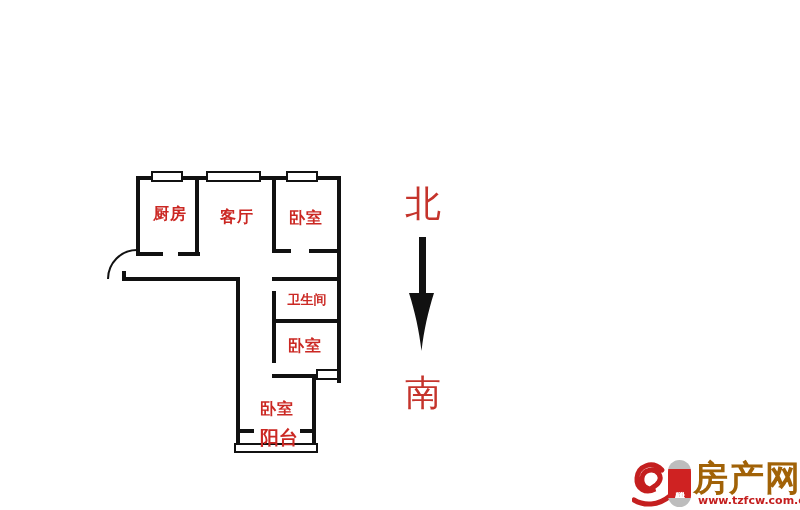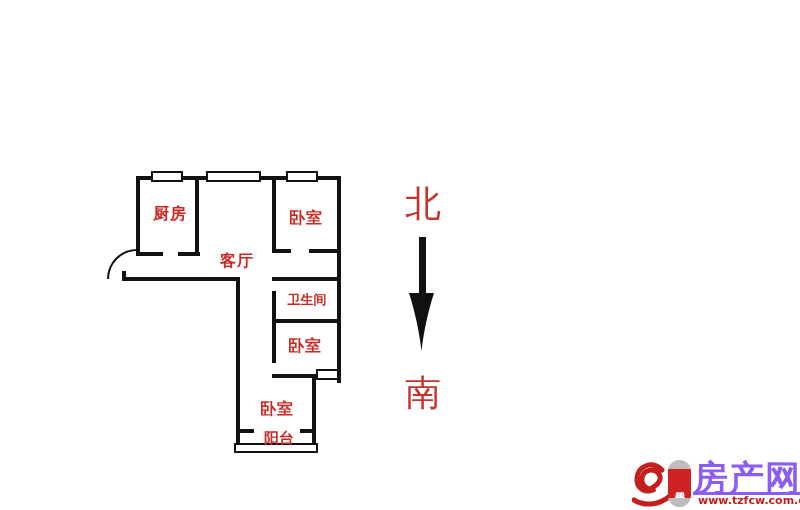--- a/index.html
+++ b/index.html
@@ -37,44 +37,44 @@
   #win-midbed  {left:316px;top:369px;width:23px;height:11px;}
   #win-balcony {left:234px;top:443px;width:84px;height:10px;}
 
   
   #plan-svg{position:absolute;left:0;top:0;width:800px;height:510px;}
 
   
   .room-label{position:absolute;color:#cb2823;font-weight:bold;font-size:16px;
     transform:translate(-50%,-50%);white-space:nowrap;letter-spacing:1px;}
   #lbl-kitchen {left:170px;top:214px;}
-  #lbl-living  {left:237px;top:217px;margin-top:44px;}
+  #lbl-living  {left:237px;top:217px;}
   #lbl-bedn    {left:306px;top:218px;}
   #lbl-bath    {left:307px;top:300px;font-size:13px;letter-spacing:0;}
   #lbl-bedm    {left:305px;top:346px;}
   #lbl-beds    {left:277px;top:409px;}
-  #lbl-balc    {left:279px;top:438px;font-size:15px;letter-spacing:0;}
+  #lbl-balc    {left:279px;top:438px;font-size:19px;letter-spacing:0;}
 
   
   .compass-label{position:absolute;color:#c5342c;font-size:36px;font-weight:normal;
     transform:translate(-50%,-50%);}
   #compass-north{left:423px;top:204px;}
   #compass-south{left:423px;top:393px;}
 
   
   #logo{position:absolute;left:632px;top:456px;width:168px;height:54px;}
   #logo-e-svg{position:absolute;left:0;top:0;width:40px;height:54px;}
   #logo-badge{position:absolute;left:36px;top:4px;width:23px;height:47px;border-radius:12px;
     overflow:hidden;display:flex;flex-direction:column;}
   .badge-cap{height:9px;background:#bdbdbd;flex:0 0 auto;}
   #badge-mid{flex:1;background:#cf2222;display:flex;align-items:center;justify-content:center;}
   #logo-city{color:#ffffff;font-size:10px;font-weight:bold;writing-mode:vertical-rl;
     text-orientation:upright;letter-spacing:1px;line-height:1;}
-  #logo-site{position:absolute;left:61px;top:-1px;color:#8b5cf6;font-size:35px;font-weight:bold;
-    letter-spacing:1px;white-space:nowrap;text-decoration:underline;}
+  #logo-site{position:absolute;left:61px;top:-1px;color:#a16207;font-size:35px;font-weight:bold;
+    letter-spacing:1px;white-space:nowrap;}
   #logo-url{position:absolute;left:66px;top:38px;color:#c41f1f;font-size:11px;font-weight:bold;
     white-space:nowrap;}
 </style>
 </head>
 <body>
 
 <div id="stage">
 
   <div class="wall" id="w-top"></div>
   <div class="wall" id="w-left"></div>

